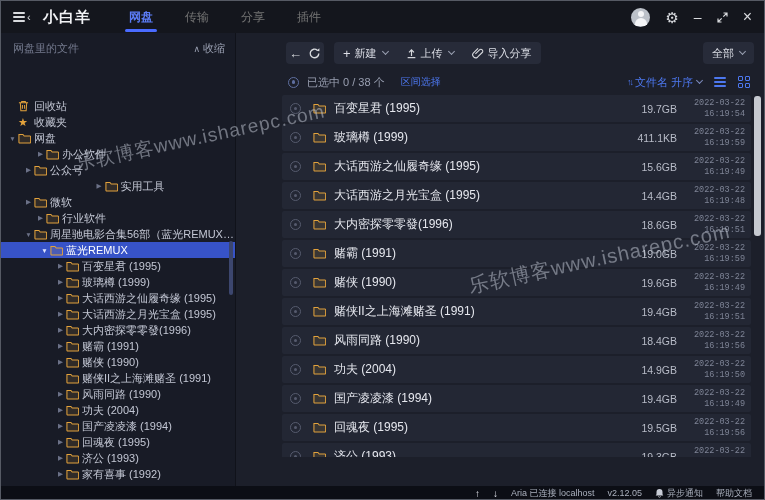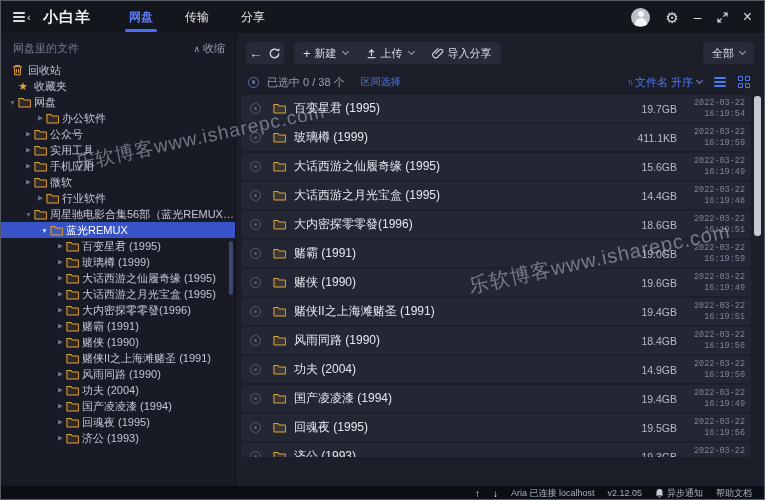--- a/index.html
+++ b/index.html
@@ -9,34 +9,34 @@
     border:1px solid #565a64; overflow:hidden; }
 
   
   .titlebar{ height:32px; background:#14161d; display:flex; align-items:center; padding:0 12px; }
   .collapse-btn{ width:18px; display:flex; align-items:center; gap:2px; cursor:pointer; }
   .bars{ display:flex; flex-direction:column; gap:2.5px; }
   .bars i{ display:block; width:12px; height:1.6px; background:#d8dade; border-radius:1px; }
   .bars-arrow{ color:#d8dade; font-size:11px; line-height:1; }
   .app-title{ color:#f1f2f5; font-size:15px; font-weight:bold; margin-left:12px; letter-spacing:1px; }
   .tabs{ display:flex; margin-left:22px; height:32px; }
-  .tab{ position:relative; color:#e5e5e5; font-size:12px; padding:0 16px; display:flex; align-items:center; cursor:pointer; }
+  .tab{ position:relative; color:#737373; font-size:12px; padding:0 16px; display:flex; align-items:center; cursor:pointer; }
   .tab.active{ color:#5b7cf5; font-weight:bold; }
   .tab.active::after{ content:''; position:absolute; left:50%; transform:translateX(-50%); bottom:1px;
     width:32px; height:3px; border-radius:2px; background:#4a6bff; }
   .tab.disabled{ color:#474b59; }
   .tb-right{ margin-left:auto; display:flex; align-items:center; gap:15px; }
   .avatar{ width:19px; height:19px; border-radius:50%; background:#bcc1c9; position:relative; overflow:hidden; }
   .avatar::before{ content:''; position:absolute; top:3px; left:6.5px; width:6px; height:6px; border-radius:50%; background:#f4f5f7; }
   .avatar::after{ content:''; position:absolute; top:10.5px; left:3.5px; width:12px; height:8px; border-radius:6px 6px 0 0; background:#f4f5f7; }
   .gear{ color:#d8dade; font-size:15px; line-height:1; cursor:pointer; }
   .win-btn{ color:#d8dade; font-size:14px; line-height:1; cursor:pointer; display:flex; align-items:center; }
 
   
-  .body{ display:flex; height:453px; }
+  .body{ display:flex; height:453px;gap:40px; }
 
   
   .sidebar{ position:relative; width:235px; background:#181b26; border-right:1px solid #10121a; padding-top:6px; overflow:hidden; }
   .sb-header{ display:flex; align-items:center; justify-content:space-between; padding:2px 10px 6px 12px; }
   .sb-header-label{ color:#747a8e; font-size:11px; }
   .sb-collapse{ color:#9aa0b2; font-size:11px; display:flex; align-items:center; gap:3px; cursor:pointer; }
   .chev-up{ font-size:9px; color:#9aa0b2; }
   .tree{}
   .titem{ display:flex; align-items:center; height:16px; cursor:pointer; white-space:nowrap; }
   .titem .arrow{ width:11px; font-size:6.5px; color:#6b7187; text-align:center; flex:none; }
@@ -115,20 +115,21 @@
           <i></i>
           <i></i>
         </span>
       <span class="bars-arrow">‹</span>
     </div>
     <div class="app-title">小白羊</div>
     <div class="tabs" id="tabs">
         <div class="tab active">网盘</div>
         <div class="tab">传输</div>
         <div class="tab">分享</div>
+        <div class="tab">插件</div>
       </div>
     <div class="tb-right">
       <div class="avatar"></div>
       <div class="gear">⚙</div>
       <div class="win-btn">–</div>
       <div class="win-btn">
         <svg width="11" height="11" viewBox="0 0 11 11">
             <path d="M6.5 1H10v3.5M4.5 10H1V6.5M10 1L6.3 4.7M1 10l3.7-3.7" stroke="#d8dade" stroke-width="1.2" fill="none"></path>
           </svg>
       </div>
@@ -140,21 +141,21 @@
 
     <aside class="sidebar">
       <div class="sb-header">
         <span class="sb-header-label">网盘里的文件</span>
         <span class="sb-collapse">
           <span class="chev-up">∧</span>
           <span>收缩</span>
         </span>
       </div>
       <div class="tree" id="tree">
-          <div class="titem" style="">
+          <div class="titem" style="padding-left: 6px; margin-top: 36px;">
             <span class="arrow"></span>
             <span class="ticon">
               <svg width="11" height="12" viewBox="0 0 12 13">
                 <path d="M1 3h10M4 3V1.6h4V3M2.5 3l.6 8.6h5.8L9.5 3M4.8 5.4v4.2M7.2 5.4v4.2" stroke="#e2a23c" stroke-width="1.1" fill="none"></path>
               </svg>
             </span>
             <span class="tlabel">回收站</span>
           </div>
           <div class="titem" style="padding-left: 6px;">
             <span class="arrow"></span>
@@ -183,37 +184,28 @@
           </div>
           <div class="titem" style="padding-left: 22px;">
             <span class="arrow">▶</span>
             <span class="ticon">
               <svg width="13" height="11" viewBox="0 0 14 11">
                 <path d="M1 1.2h4.3l1.4 1.7H13a.6.6 0 0 1 .6.6v6a.9.9 0 0 1-.9.9H1.9A.9.9 0 0 1 1 9.5V1.2z" fill="rgba(226,162,60,0.12)" stroke="#e2a23c" stroke-width="1.1"></path>
               </svg>
             </span>
             <span class="tlabel">公众号</span>
           </div>
-          <div class="titem" style="padding-left: 22px;">
+          <div class="titem" style="padding-left: 22px; justify-content: center;">
             <span class="arrow">▶</span>
             <span class="ticon">
               <svg width="13" height="11" viewBox="0 0 14 11">
                 <path d="M1 1.2h4.3l1.4 1.7H13a.6.6 0 0 1 .6.6v6a.9.9 0 0 1-.9.9H1.9A.9.9 0 0 1 1 9.5V1.2z" fill="rgba(226,162,60,0.12)" stroke="#e2a23c" stroke-width="1.1"></path>
               </svg>
             </span>
             <span class="tlabel">实用工具</span>
-          </div>
-          <div class="titem" style="padding-left: 22px;">
-            <span class="arrow">▶</span>
-            <span class="ticon">
-              <svg width="13" height="11" viewBox="0 0 14 11">
-                <path d="M1 1.2h4.3l1.4 1.7H13a.6.6 0 0 1 .6.6v6a.9.9 0 0 1-.9.9H1.9A.9.9 0 0 1 1 9.5V1.2z" fill="rgba(226,162,60,0.12)" stroke="#e2a23c" stroke-width="1.1"></path>
-              </svg>
-            </span>
-            <span class="tlabel">手机应用</span>
           </div>
           <div class="titem" style="padding-left: 22px;">
             <span class="arrow">▶</span>
             <span class="ticon">
               <svg width="13" height="11" viewBox="0 0 14 11">
                 <path d="M1 1.2h4.3l1.4 1.7H13a.6.6 0 0 1 .6.6v6a.9.9 0 0 1-.9.9H1.9A.9.9 0 0 1 1 9.5V1.2z" fill="rgba(226,162,60,0.12)" stroke="#e2a23c" stroke-width="1.1"></path>
               </svg>
             </span>
             <span class="tlabel">微软</span>
           </div>
@@ -353,20 +345,29 @@
             <span class="tlabel">回魂夜 (1995)</span>
           </div>
           <div class="titem" style="padding-left: 54px;">
             <span class="arrow">▶</span>
             <span class="ticon">
               <svg width="13" height="11" viewBox="0 0 14 11">
                 <path d="M1 1.2h4.3l1.4 1.7H13a.6.6 0 0 1 .6.6v6a.9.9 0 0 1-.9.9H1.9A.9.9 0 0 1 1 9.5V1.2z" fill="rgba(226,162,60,0.12)" stroke="#e2a23c" stroke-width="1.1"></path>
               </svg>
             </span>
             <span class="tlabel">济公 (1993)</span>
+          </div>
+          <div class="titem" style="padding-left: 54px;">
+            <span class="arrow">▶</span>
+            <span class="ticon">
+              <svg width="13" height="11" viewBox="0 0 14 11">
+                <path d="M1 1.2h4.3l1.4 1.7H13a.6.6 0 0 1 .6.6v6a.9.9 0 0 1-.9.9H1.9A.9.9 0 0 1 1 9.5V1.2z" fill="rgba(226,162,60,0.12)" stroke="#e2a23c" stroke-width="1.1"></path>
+              </svg>
+            </span>
+            <span class="tlabel">家有喜事 (1992)</span>
           </div>
         </div>
       <div class="sb-scrollbar"></div>
     </aside>
 
     <main class="main">
       <div class="toolbar">
         <div class="btn-group">
           <div class="icon-btn back-arrow">←</div>
           <div class="icon-btn">

